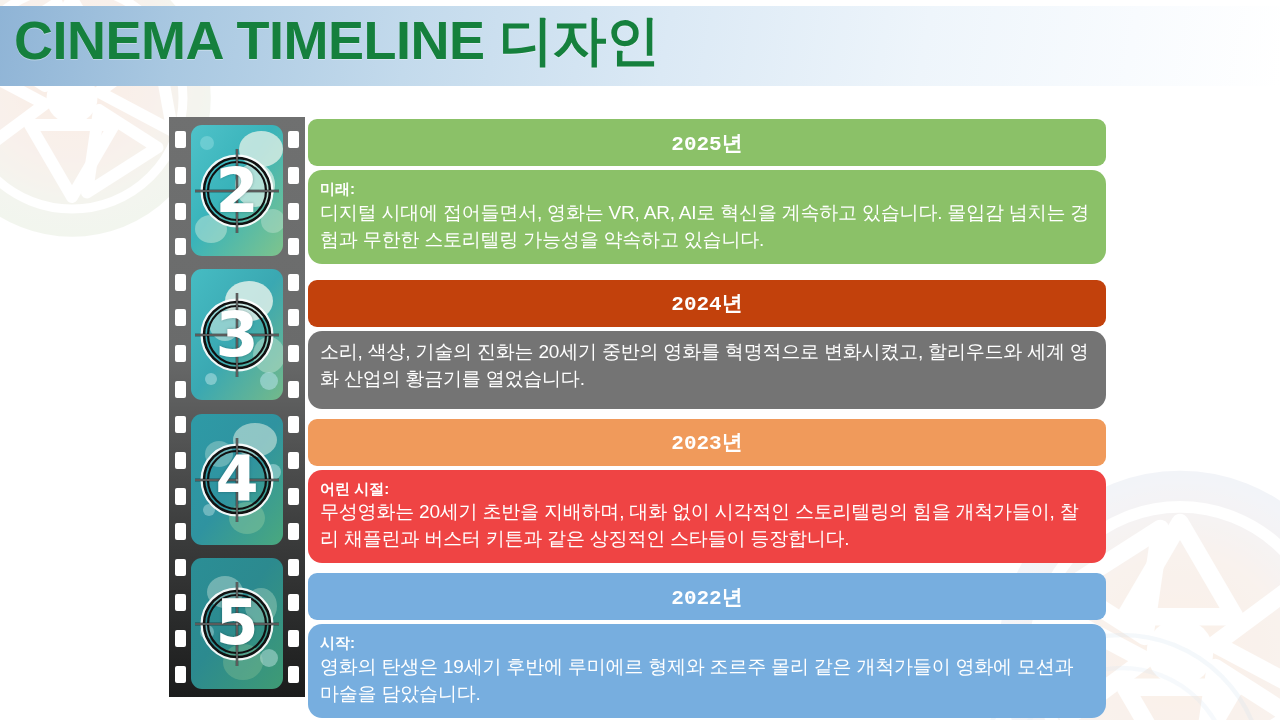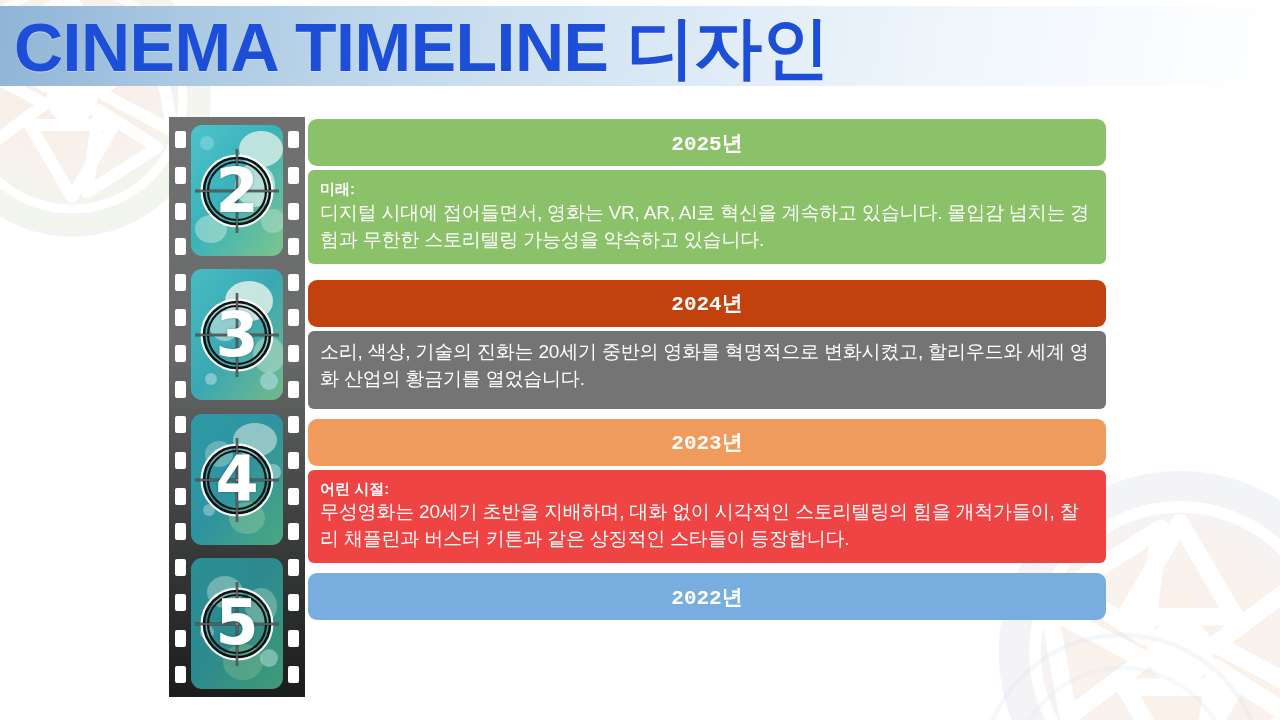--- a/index.html
+++ b/index.html
@@ -63,23 +63,23 @@
                 #c3daec 32%,
                 #dbe9f5 52%,
                 #eef5fb 72%,
                 #f8fbfe 88%,
                 #ffffff 100%);
   }
   .header-title {
     position: absolute;
     left: 14px;
     top: 11px;
-    font-size: 68px;
+    font-size: 54px;
     font-weight: bold;
-    color: #1d4ed8;
+    color: #15803d;
     letter-spacing: -0.5px;
     white-space: nowrap;
     line-height: 1.08;
     text-shadow: 0 1px 0 rgba(255,255,255,0.35);
   }
 
   
   .filmstrip {
     position: absolute;
     left: 169px;
@@ -163,21 +163,21 @@
     display: flex;
     align-items: center;
     justify-content: center;
     color: #ffffff;
     font-size: 21px;
     font-weight: bold;
     margin-bottom: 4px;
     font-family: Liberation Mono, monospace;
   }
   .card-body {
-    border-radius: 6px;
+    border-radius: 14px;
     padding: 8px 12px 10px 12px;
     box-sizing: border-box;
     color: #ffffff;
   }
   .card-label {
     font-size: 15px;
     font-weight: bold;
     line-height: 1.45;
   }
   .card-text {
@@ -427,15 +427,19 @@
   <div class="card">
     <div class="card-header" style="background: rgb(240, 154, 91);">2023년</div>
     <div class="card-body" style="background: #ef4444; min-height: 86px;">
       <div class="card-label">어린 시절:</div>
       <div class="card-text">무성영화는 20세기 초반을 지배하며, 대화 없이 시각적인 스토리텔링의 힘을 개척가들이, 찰리 채플린과 버스터 키튼과 같은 상징적인 스타들이 등장합니다.</div>
     </div>
   </div>
 
   <div class="card">
     <div class="card-header" style="background: rgb(119, 174, 223);">2022년</div>
+    <div class="card-body" style="background: rgb(119, 174, 223); min-height: 86px;">
+      <div class="card-label">시작:</div>
+      <div class="card-text">영화의 탄생은 19세기 후반에 루미에르 형제와 조르주 몰리 같은 개척가들이 영화에 모션과 마술을 담았습니다.</div>
+    </div>
   </div>
 
 </div>
 
 </body></html>

